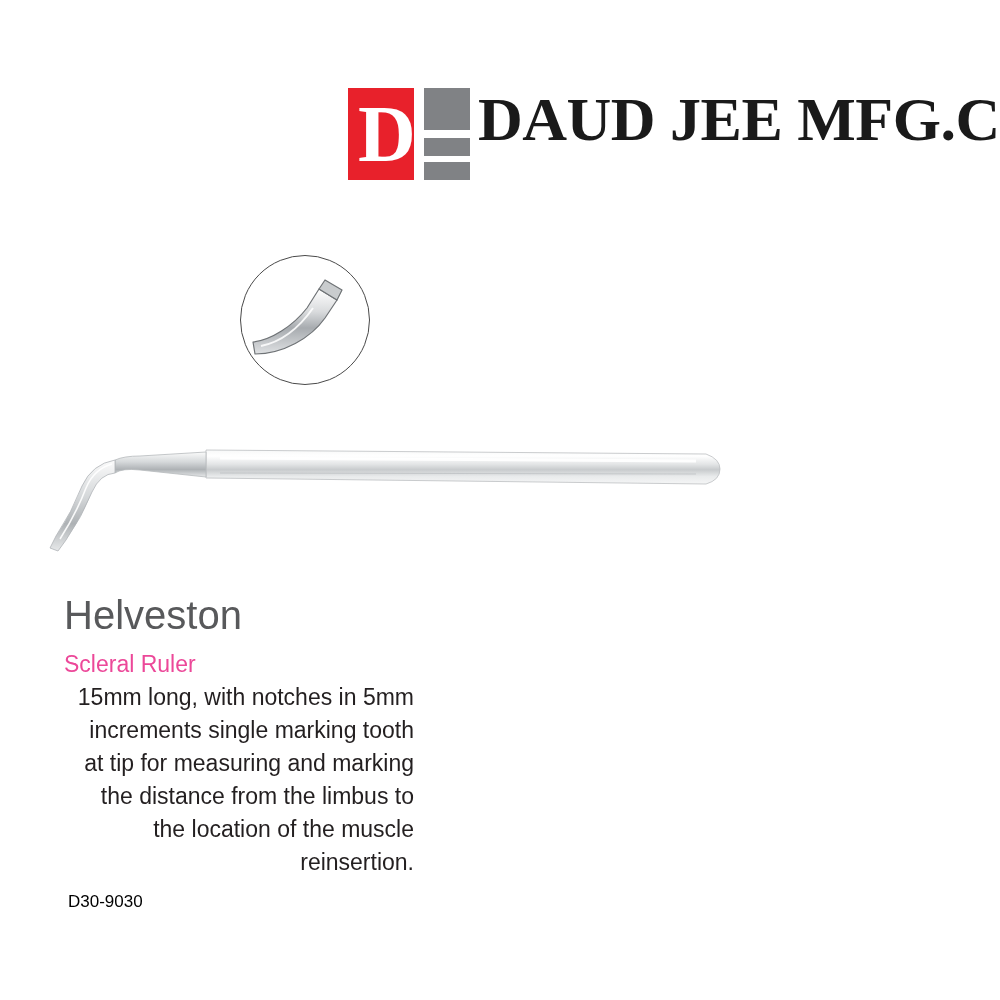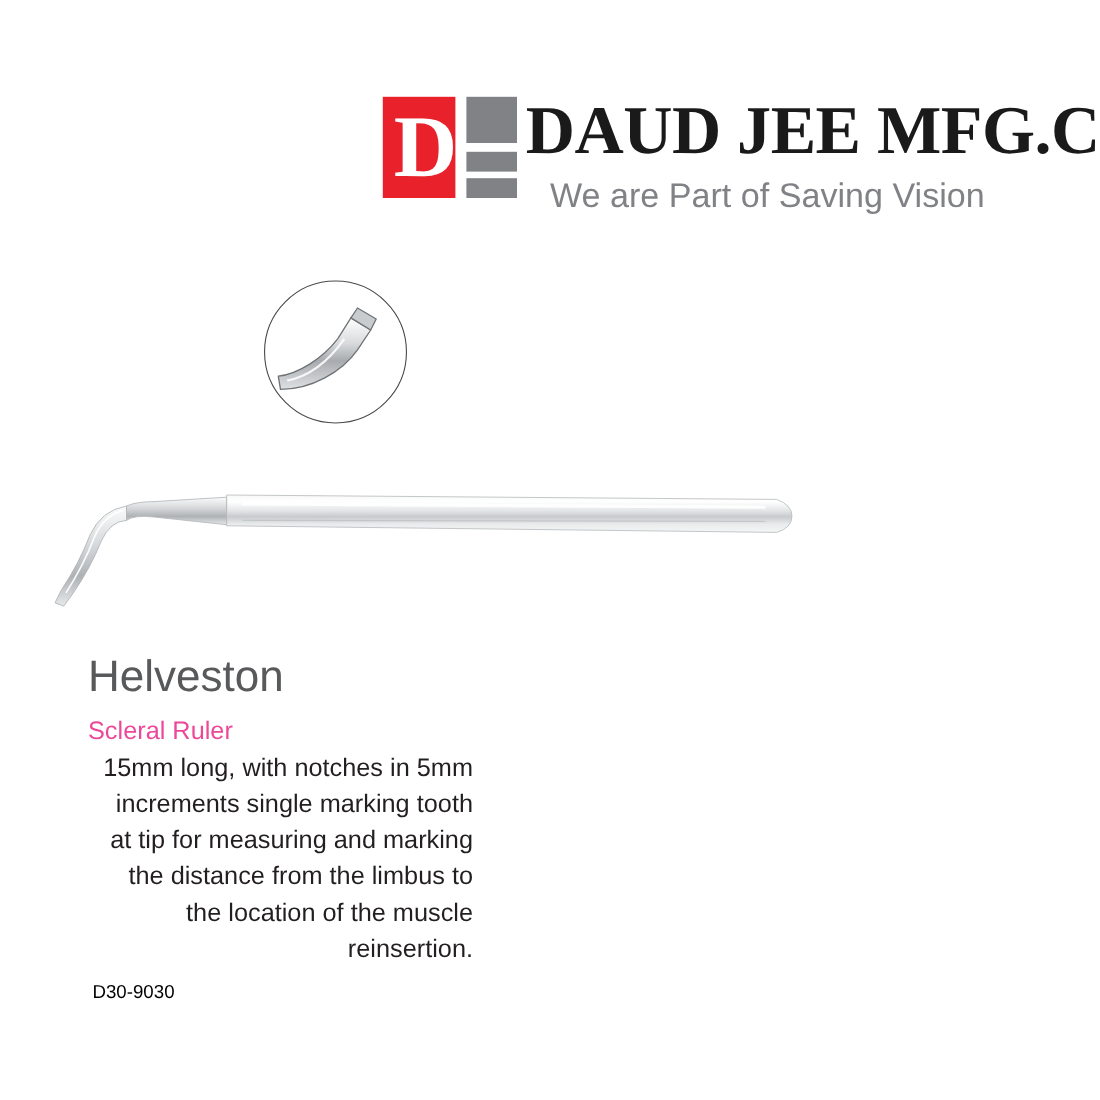--- a/index.html
+++ b/index.html
@@ -98,21 +98,21 @@
     position: absolute;
     left: 20px;
     top: 420px;
     width: 740px;
     height: 170px;
   }
 
   
   .text-block {
     position: absolute;
-    left: 80px;
+    left: 64px;
     top: 592px;
     width: 420px;
   }
   .prod-name {
     font-size: 40px;
     font-weight: normal;
     color: #58595b;
     margin: 0 0 10px 0;
     line-height: 46px;
   }
@@ -144,21 +144,20 @@
 <div class="logo-block">
   <div class="logo-mark">
     <div class="logo-d-box">
       <div class="logo-d-glyph">D</div>
     </div>
     <div class="logo-bar b1"></div>
     <div class="logo-bar b2"></div>
     <div class="logo-bar b3"></div>
   </div>
   <div class="logo-title">DAUD JEE MFG.CO</div>
-  <div class="logo-tagline">We are Part of Saving Vision</div>
 </div>
 
 <div class="detail-circle">
   <svg width="128" height="128" viewBox="0 0 128 128">
     <defs>
       <linearGradient id="steelDetail" x1="0" y1="0" x2="0" y2="1">
         <stop offset="0%" stop-color="#ffffff"></stop>
         <stop offset="35%" stop-color="#d9dbdd"></stop>
         <stop offset="60%" stop-color="#a7abaf"></stop>
         <stop offset="100%" stop-color="#dfe1e3"></stop>

